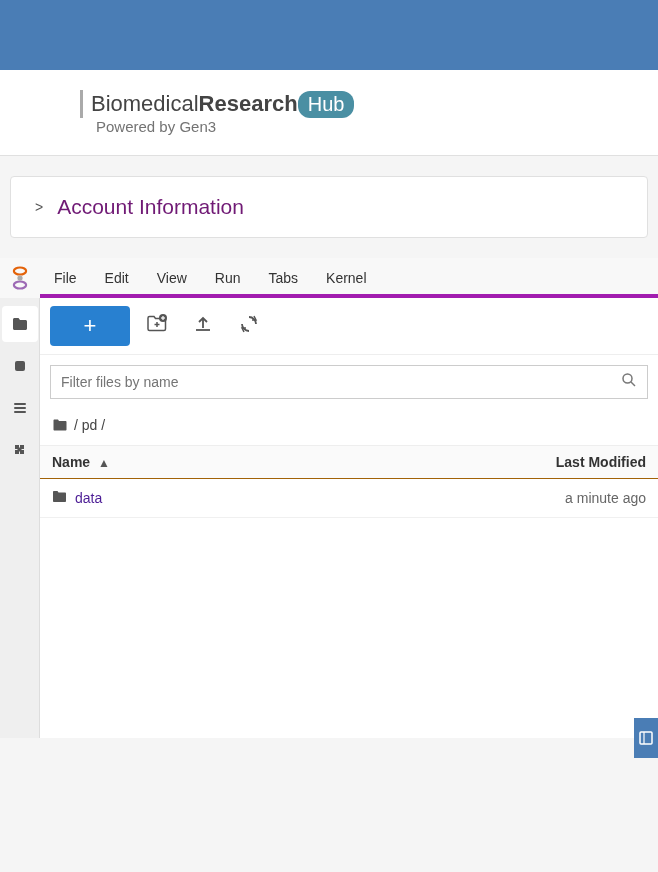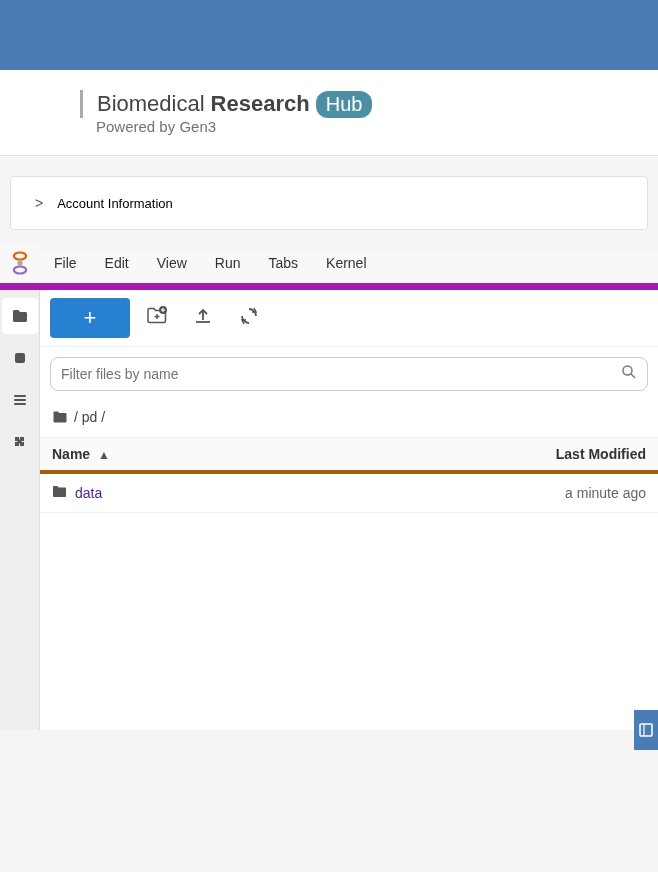--- a/index.html
+++ b/index.html
@@ -14,21 +14,20 @@
 
     
     .logo-area {
       background: #ffffff;
       padding: 20px 80px 20px 80px;
       border-bottom: 1px solid #e0e0e0;
     }
     .logo-line1 {
       display: flex;
       align-items: center;
-      gap: 6px;
       font-size: 22px;
       color: #444;
     }
     .logo-line1 .logo-separator {
       width: 3px;
       height: 28px;
       background: #aaa;
       display: inline-block;
       margin-right: 8px;
     }
@@ -60,30 +59,30 @@
       display: flex;
       align-items: center;
       gap: 14px;
       cursor: pointer;
     }
     .chevron-icon {
       font-size: 14px;
       color: #555;
     }
     .account-label {
-      font-size: 13px;
-      color: #000000;
+      font-size: 21px;
+      color: #701a75;
     }
 
     
     .menu-bar {
       display: flex;
-      align-items: flex-end;
+      align-items: flex-start;
       background: #f8f8f8;
-      border-bottom: 7px solid #a21caf;
+      border-bottom: 4px solid #a21caf;
       padding: 0 0;
       height: 40px;
     }
     .jupyter-logo {
       width: 40px;
       height: 40px;
       display: flex;
       align-items: center;
       justify-content: center;
       background: #f8f8f8;
@@ -140,21 +139,21 @@
 
     
     .search-container {
       padding: 10px 10px;
       background: #ffffff;
     }
     .search-input-wrapper {
       display: flex;
       align-items: center;
       border: 1px solid #ccc;
-      border-radius: 8px;
+      border-radius: 0;
       padding: 6px 10px;
       background: white;
     }
     .search-input {
       border: none;
       outline: none;
       flex: 1;
       font-size: 14px;
       color: #999;
       background: transparent;
@@ -186,21 +185,21 @@
       width: 100%;
       border-collapse: collapse;
       background: #ffffff;
     }
     .file-table th {
       text-align: left;
       padding: 8px 12px;
       font-size: 14px;
       font-weight: 600;
       color: #333;
-      border-bottom: 4px solid #a16207;
+      border-bottom: 1px solid #a16207;
       background: #fafafa;
     }
     .file-table th.col-name {
       width: 55%;
     }
     .file-table th.col-modified {
       width: 45%;
       text-align: right;
       margin-top: 36px;
     }

